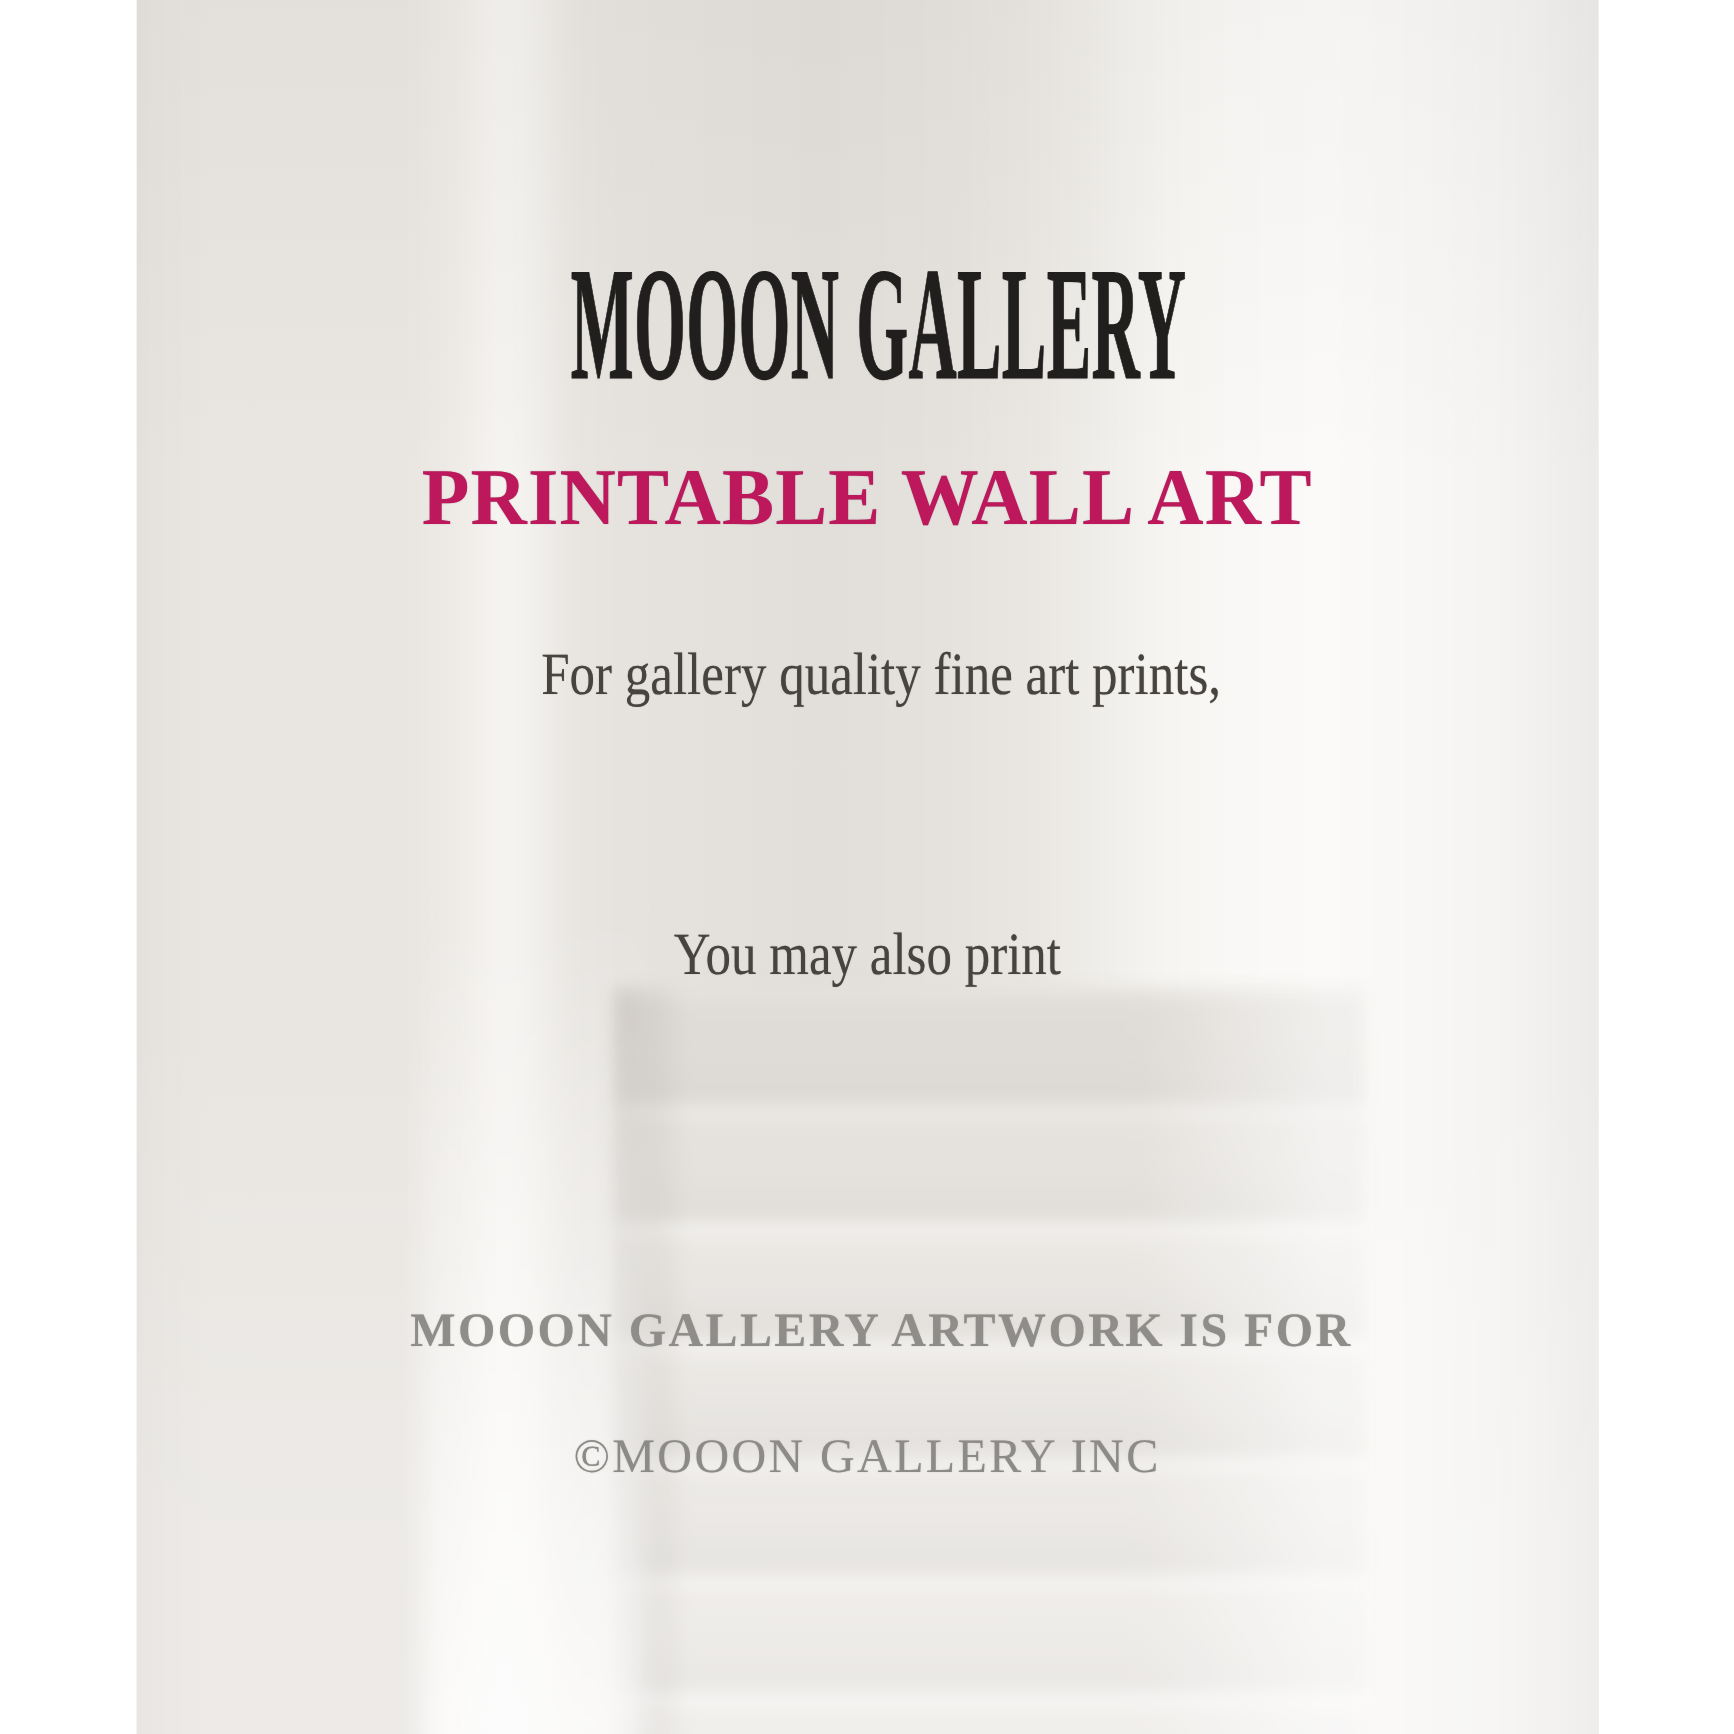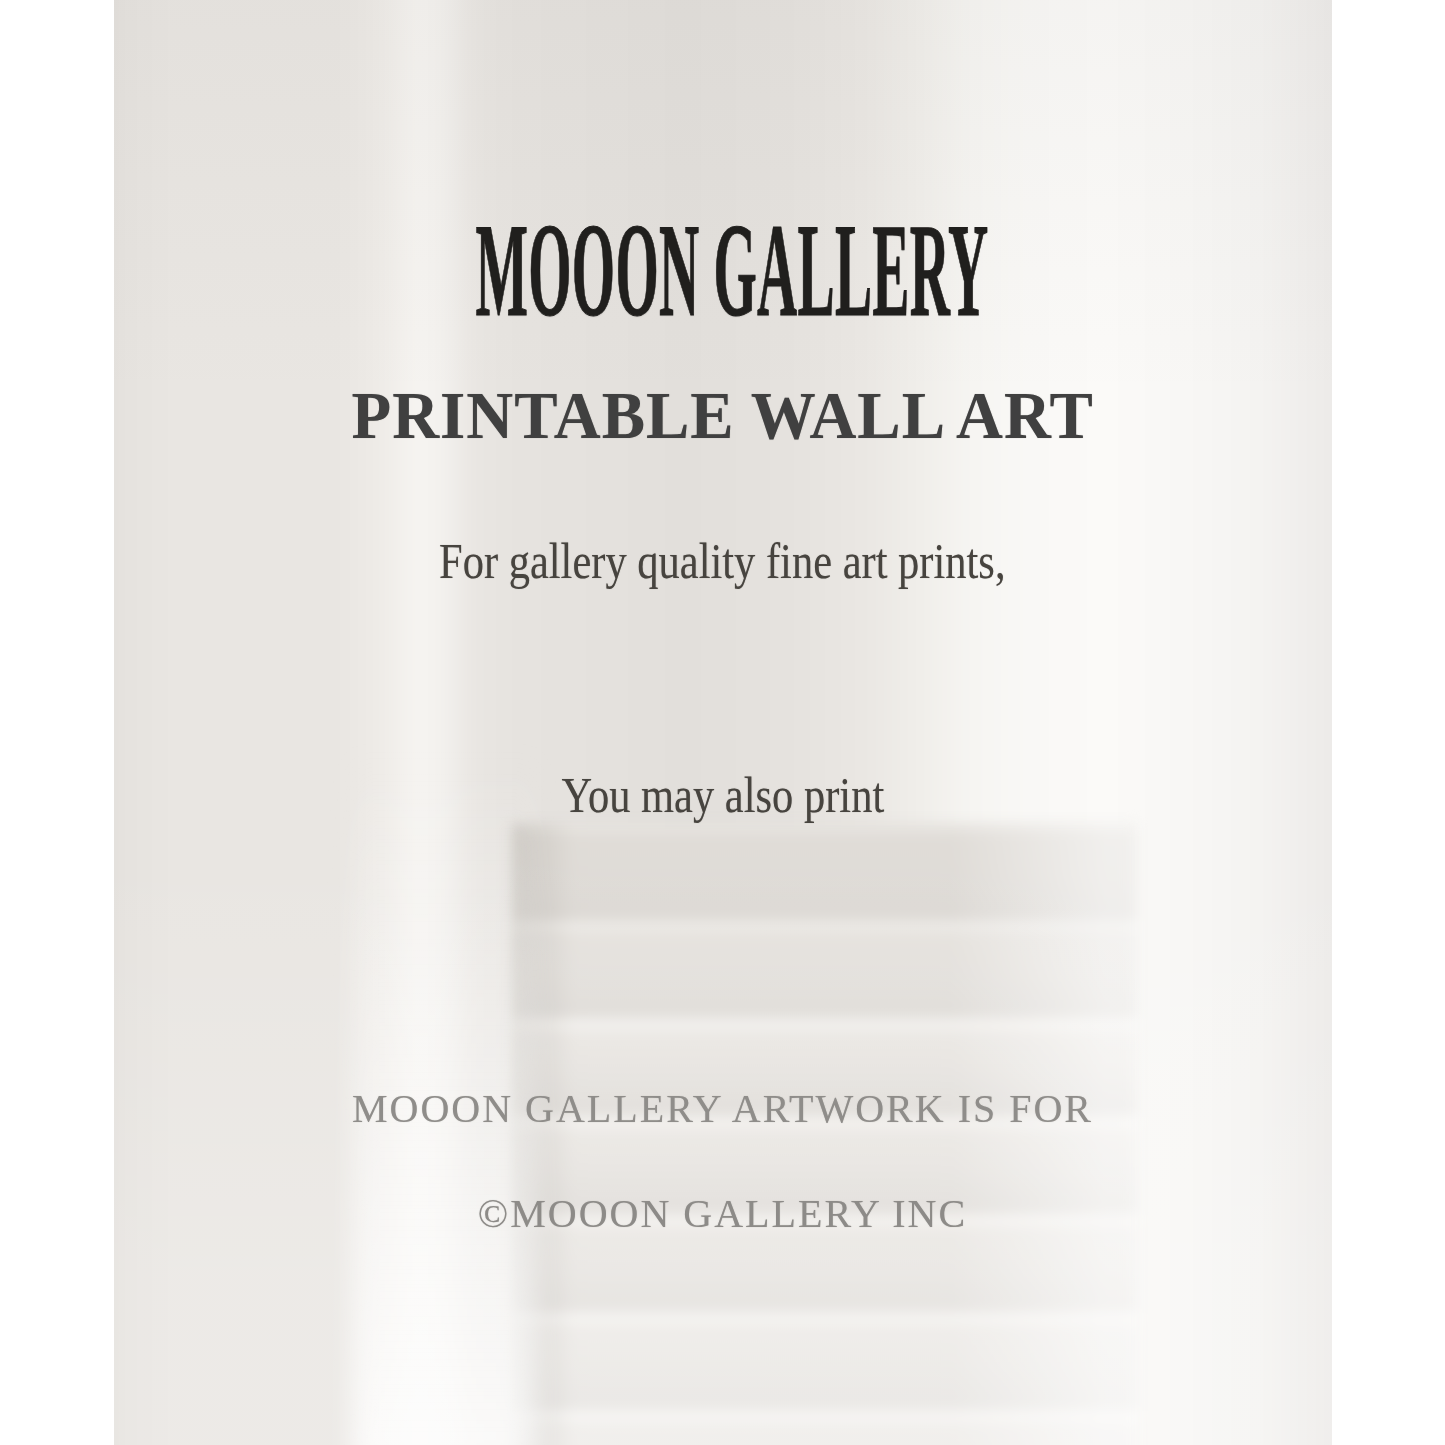--- a/index.html
+++ b/index.html
@@ -55,37 +55,38 @@
   .txt{position:absolute; left:0; width:100%; text-align:center; white-space:nowrap;}
   .sq{display:inline-block; transform-origin:50% 50%;}
   .brand{
     top:203px; font-size:134px; line-height:1; font-weight:700;
     color:#201f1d; letter-spacing:.005em;
     text-shadow:0 1px 2px rgba(30,28,25,.18);
   }
   .brand .sq{transform:scaleX(.415); -webkit-text-stroke:1px #201f1d;}
   .subtitle{
     top:382px; font-size:67px; line-height:1; font-weight:700;
-    color:#404040; letter-spacing:.015em;
+    color:#be185d; letter-spacing:.015em;
     text-shadow:0 0 1px rgba(38,37,35,.35);
   }
   .subtitle .sq{transform:scaleX(.97);}
   .body-par{
     font-size:50px; line-height:60px; font-weight:400;
     color:#47443f;
     text-shadow:0 0 1px rgba(66,62,58,.45);
     filter:blur(.3px);
   }
   .body-par .sq{transform:scaleX(.85);}
-  .p1{top:531px;} .p2{top:765px;font-family:Liberation Serif, serif;} .p3{top:881px;}
+  .p1{top:531px;margin-left:12px;} .p2{top:765px;font-family:Liberation Serif, serif;} .p3{top:881px;}
   .notice{
-    top:1077px; font-size:40px; line-height:63px; font-weight:400;
+    top:1077px; font-size:40px; line-height:63px; font-weight:700;
     color:#8f8d8a; letter-spacing:.05em;
     text-shadow:0 0 1px rgba(140,138,134,.5);
     filter:blur(.3px);
+    padding-left:12px;
   }
   .copyright{
     top:1192px; font-size:40px; line-height:44px; font-weight:400;
     color:#8d8b88; letter-spacing:.05em;
     text-shadow:0 0 1px rgba(140,138,134,.5);
     filter:blur(.3px);
   }
 </style>
 </head>
 <body>

